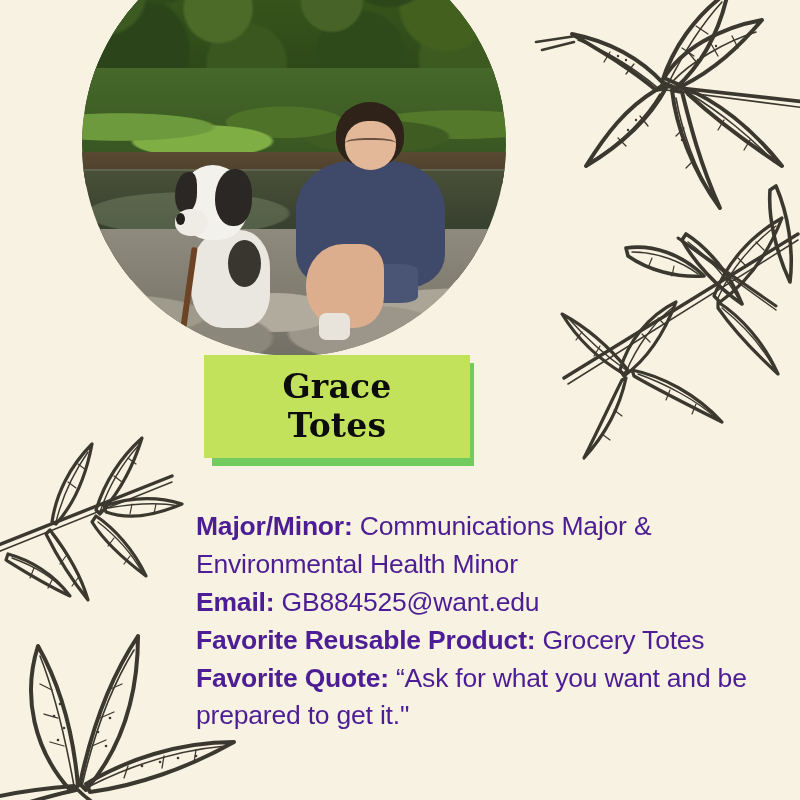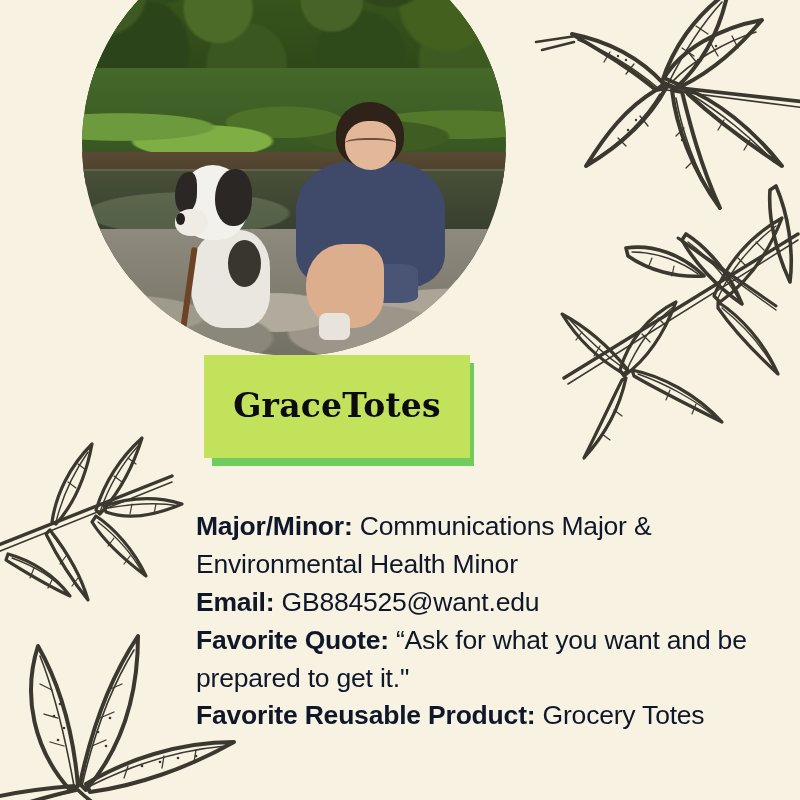--- a/index.html
+++ b/index.html
@@ -166,40 +166,40 @@
     left:212px; top:363px;
     width:262px; height:103px;
     background:#72cb5f;
   }
   .name-box{
     position:absolute;
     left:204px; top:355px;
     width:266px; height:103px;
     background:#c2e25c;
     display:flex;
-    flex-direction:row;
+    flex-direction:column;
     align-items:center;
     justify-content:center;
   }
   .name-line{
     font-family:"DejaVu Serif", serif;
     font-weight:700;
     font-size:33px;
     line-height:1.18;
     color:#0c0c0c;
     letter-spacing:.2px;
     text-align:center;
   }
 
   
   .info{
     position:absolute;
     left:196px; top:508px;
     width:580px;
-    color:#0f172a;
+    color:#4c1d95;
     font-size:26.5px;
     line-height:1.43;
     font-weight:400;
     letter-spacing:-.2px;
   }
   .info .row{ margin:0; }
   .info b{ font-weight:700; }
 </style>
 </head>
 <body>
@@ -368,22 +368,22 @@
   <div class="info">
     <p class="row">
       <b>Major/Minor:</b>
       <span>Communications Major &amp; Environmental Health Minor</span>
     </p>
     <p class="row">
       <b>Email:</b>
       <span>GB884525@want.edu</span>
     </p>
     <p class="row">
+      <b>Favorite Reusable Product:</b>
+      <span>Grocery Totes</span>
+    </p>
+    <p class="row">
       <b>Favorite Quote:</b>
       <span>“Ask for what you want and be prepared to get it."</span>
     </p>
-    <p class="row">
-      <b>Favorite Reusable Product:</b>
-      <span>Grocery Totes</span>
-    </p>
   </div>
 
 </div>
 
 </body></html>

